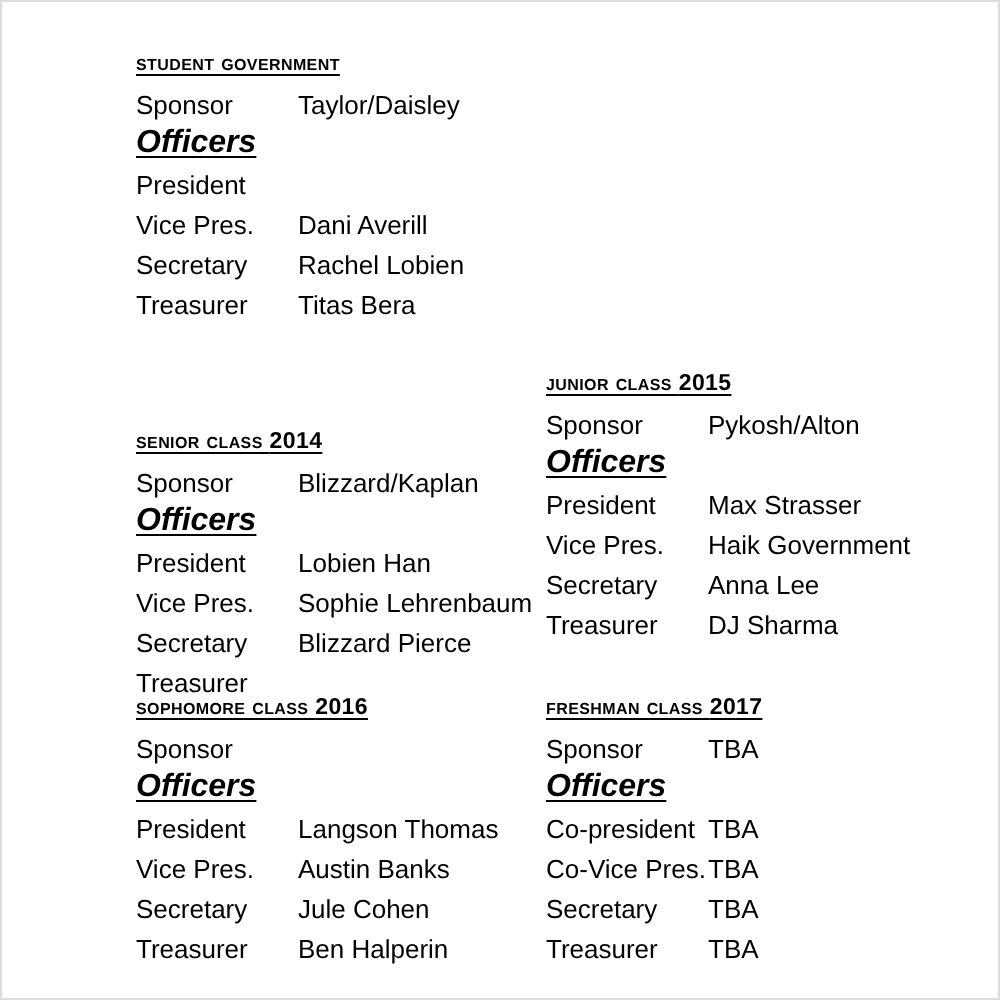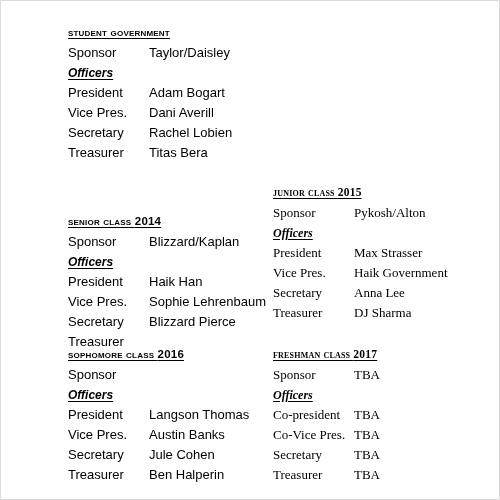--- a/index.html
+++ b/index.html
@@ -28,41 +28,41 @@
     position: absolute;
     left: 0;
     top: 0;
     width: 500px;
     height: 500px;
   }
   .section {
     position: absolute;
   }
   .section.col-left  { left: 67px; width: 200px; }
-  .section.col-right { left: 272px; width: 200px; font-family: Liberation Serif, serif; }
+  .section.col-right { left: 272px; width: 200px; }
 
   .sec-heading {
     font-size: 11.5px;
     font-weight: bold;
     font-variant: small-caps;
     text-transform: lowercase;
     letter-spacing: 0.2px;
     line-height: 13px;
     text-decoration: underline;
     text-underline-offset: 2px;
     display: inline-block;
     white-space: nowrap;
     color: #000000;
   }
   .sec-heading .num {
     font-variant: normal;
     text-transform: none;
   }
   .officers-heading {
-    font-size: 12px;
+    font-size: 16px;
     font-weight: bold;
     font-style: italic;
     text-decoration: underline;
     text-underline-offset: 2px;
     display: inline-block;
     line-height: 14px;
     color: #000000;
   }
   .row {
     display: flex;
@@ -94,21 +94,20 @@
       </div>
       <div class="row">
         <span class="lbl">Sponsor</span>
         <span class="val">Taylor/Daisley</span>
       </div>
       <div class="off-row">
         <span class="officers-heading">Officers</span>
       </div>
       <div class="row">
         <span class="lbl">President</span>
-        <span class="val">Adam Bogart</span>
       </div>
       <div class="row">
         <span class="lbl">Vice Pres.</span>
         <span class="val">Dani Averill</span>
       </div>
       <div class="row">
         <span class="lbl">Secretary</span>
         <span class="val">Rachel Lobien</span>
       </div>
       <div class="row">
@@ -123,21 +122,21 @@
       </div>
       <div class="row">
         <span class="lbl">Sponsor</span>
         <span class="val">Blizzard/Kaplan</span>
       </div>
       <div class="off-row">
         <span class="officers-heading">Officers</span>
       </div>
       <div class="row">
         <span class="lbl">President</span>
-        <span class="val">Haik Han</span>
+        <span class="val">Lobien Han</span>
       </div>
       <div class="row">
         <span class="lbl">Vice Pres.</span>
         <span class="val">Sophie Lehrenbaum</span>
       </div>
       <div class="row">
         <span class="lbl">Secretary</span>
         <span class="val">Blizzard Pierce</span>
       </div>
       <div class="row">

